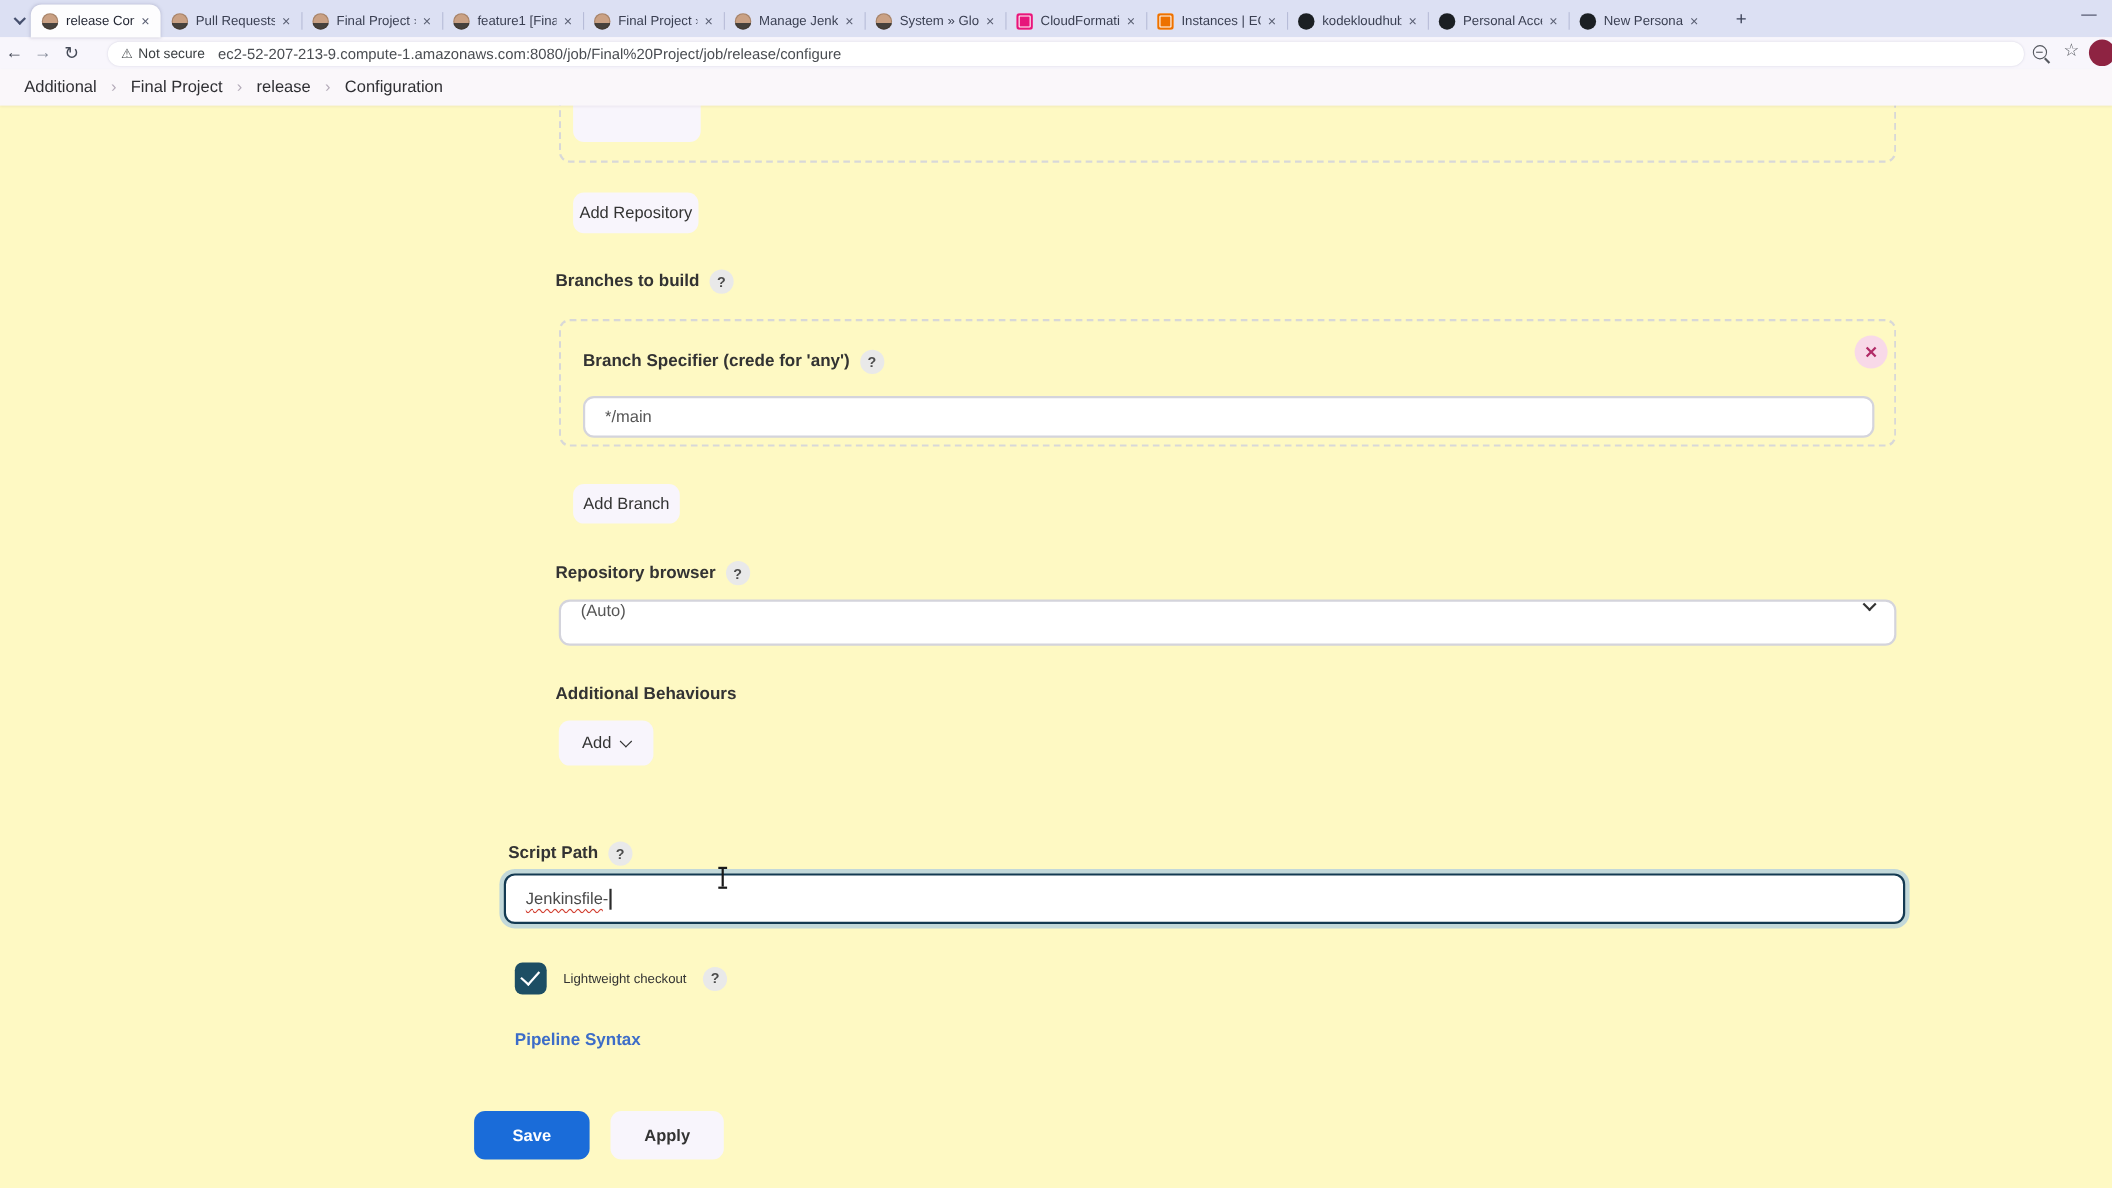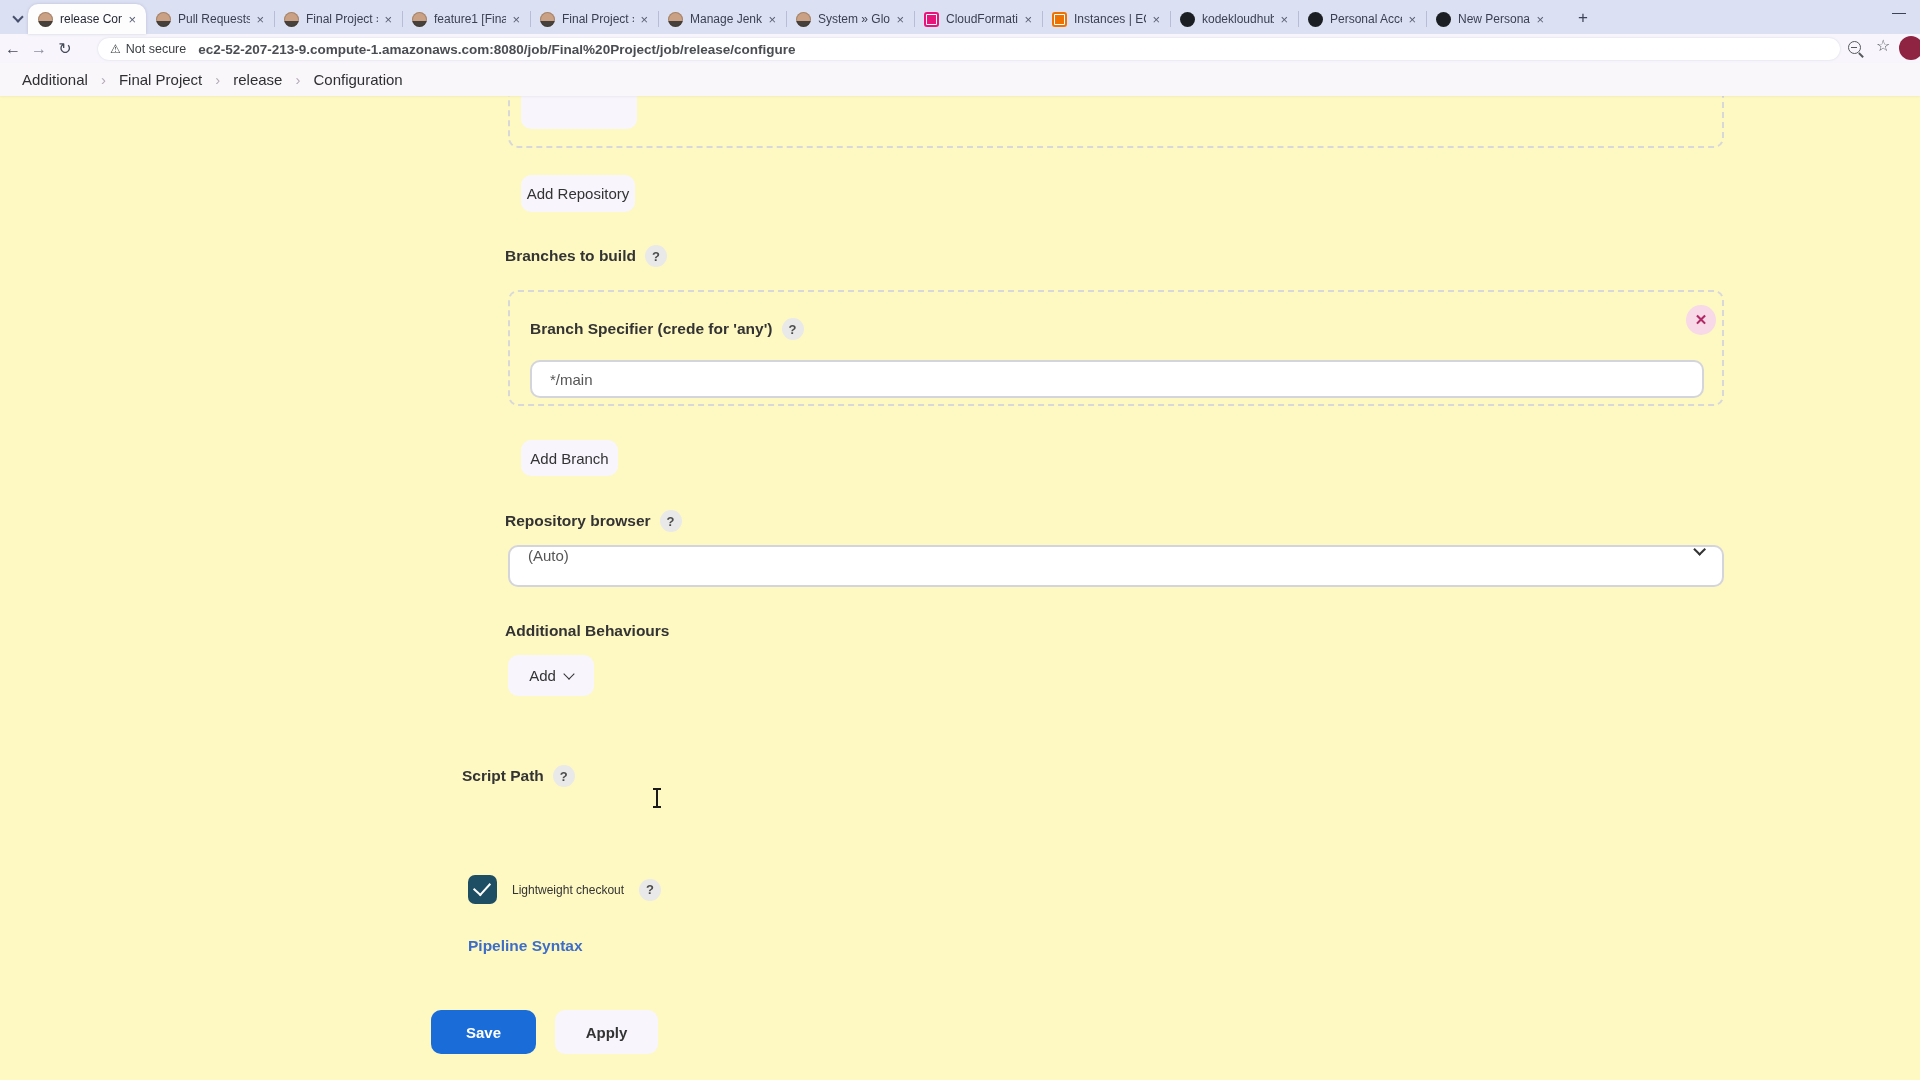--- a/index.html
+++ b/index.html
@@ -24,21 +24,21 @@
   .fav-ec2 { border-radius:3px; background:#ed7100; box-shadow:inset 0 0 0 2px #ed7100, inset 0 0 0 3px #fff; }
   .newtab { position:absolute; left:1572px; top:7px; width:22px; height:22px; display:flex; align-items:center; justify-content:center; font-size:17px; color:#3c4258; cursor:pointer; border-radius:50%; }
   .win-min { position:absolute; left:1892px; top:4px; font-size:14px; color:#3c4258; cursor:pointer; }
 
   .toolbar { position:absolute; left:0; top:34px; width:1920px; height:29px; background:#f8f6fc; display:flex; align-items:center; }
   .nav-ico { font-size:16px; color:#454a57; width:26px; text-align:center; cursor:pointer; }
   .nav-ico.dim { color:#8a8f9d; }
   .omnibox { position:absolute; left:98px; top:4px; width:1742px; height:22px; background:#fff; border-radius:12px; display:flex; align-items:center; padding:0 12px; box-shadow:0 0 2px rgba(100,100,140,.25); }
   .warn-ico { font-size:12px; color:#3c4043; margin-right:5px; }
   .notsecure { font-size:12.5px; color:#3c4043; margin-right:12px; white-space:nowrap; }
-  .url { font-size:13.5px; color:#4a4d52; white-space:nowrap; overflow:hidden;font-weight:bold; }
+  .url { font-size:13.5px; color:#4a4d52; white-space:nowrap; overflow:hidden; }
   .zoom-ico { position:absolute; left:1848px; top:7px; width:13px; height:13px; border:1.7px solid #55585f; border-radius:50%; cursor:pointer; }
   .zoom-ico::before { content:""; position:absolute; left:2px; top:4.5px; width:6px; height:1.7px; background:#55585f; }
   .zoom-ico::after { content:""; position:absolute; left:10px; top:10px; width:6px; height:1.7px; background:#55585f; transform:rotate(45deg); transform-origin:left center; }
   .star-ico { position:absolute; left:1876px; top:2px; font-size:16px; color:#55585f; cursor:pointer; }
   .avatar { position:absolute; left:1899px; top:2px; width:24px; height:24px; border-radius:50%; background:#8e2342; cursor:pointer; }
 
   
   .crumbbar { position:absolute; left:0; top:63px; width:1920px; height:33px; background:#faf7fa; display:flex; align-items:center; padding-left:22px; box-shadow:0 1px 2px rgba(60,40,70,.06); z-index:3; }
   .crumb { font-size:15px; color:#2f2f33; cursor:pointer; }
   .crumb-sep { font-size:15px; color:#b3aab8; margin:0 13px; }
@@ -245,20 +245,25 @@
     </div>
     <button class="btn2" style="position:absolute; left:508px; top:560px; width:86px; height:41px;">
       <span>Add</span>
       <span class="add-chev"></span>
     </button>
 
     <div class="lblrow" style="left:462px; top:670px;">
       <span class="lbl" style="font-weight:600;">Script Path</span>
       <span class="qbadge">?</span>
     </div>
+    <div class="script-input">
+      <span class="wavy">Jenkinsfile</span>
+        <span>-</span>
+        <span class="caret"></span>
+    </div>
     <div class="ibeam"></div>
 
     <div class="checkrow">
       <span class="checkbox"></span>
       <span class="checklabel">Lightweight checkout</span>
       <span class="qbadge">?</span>
     </div>
 
     <div class="linktext">Pipeline Syntax</div>
 

